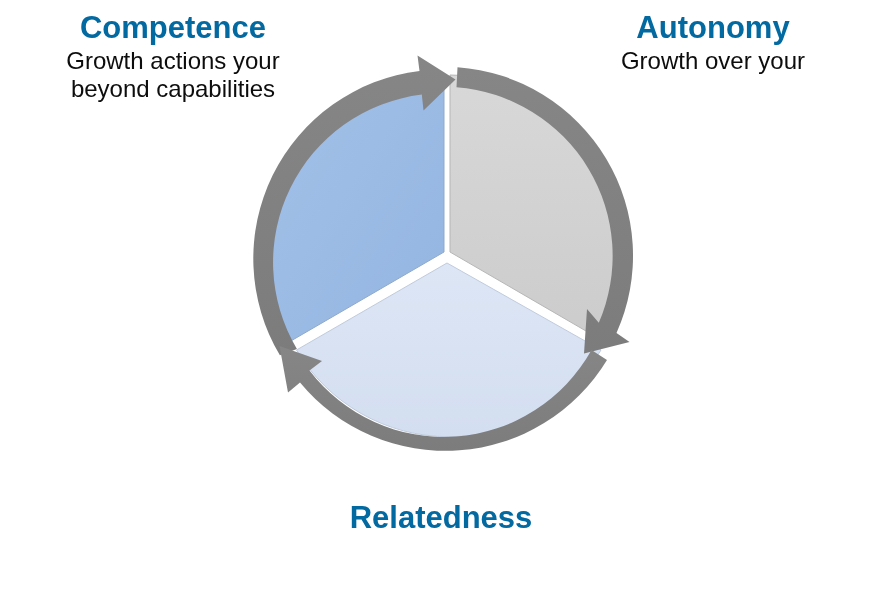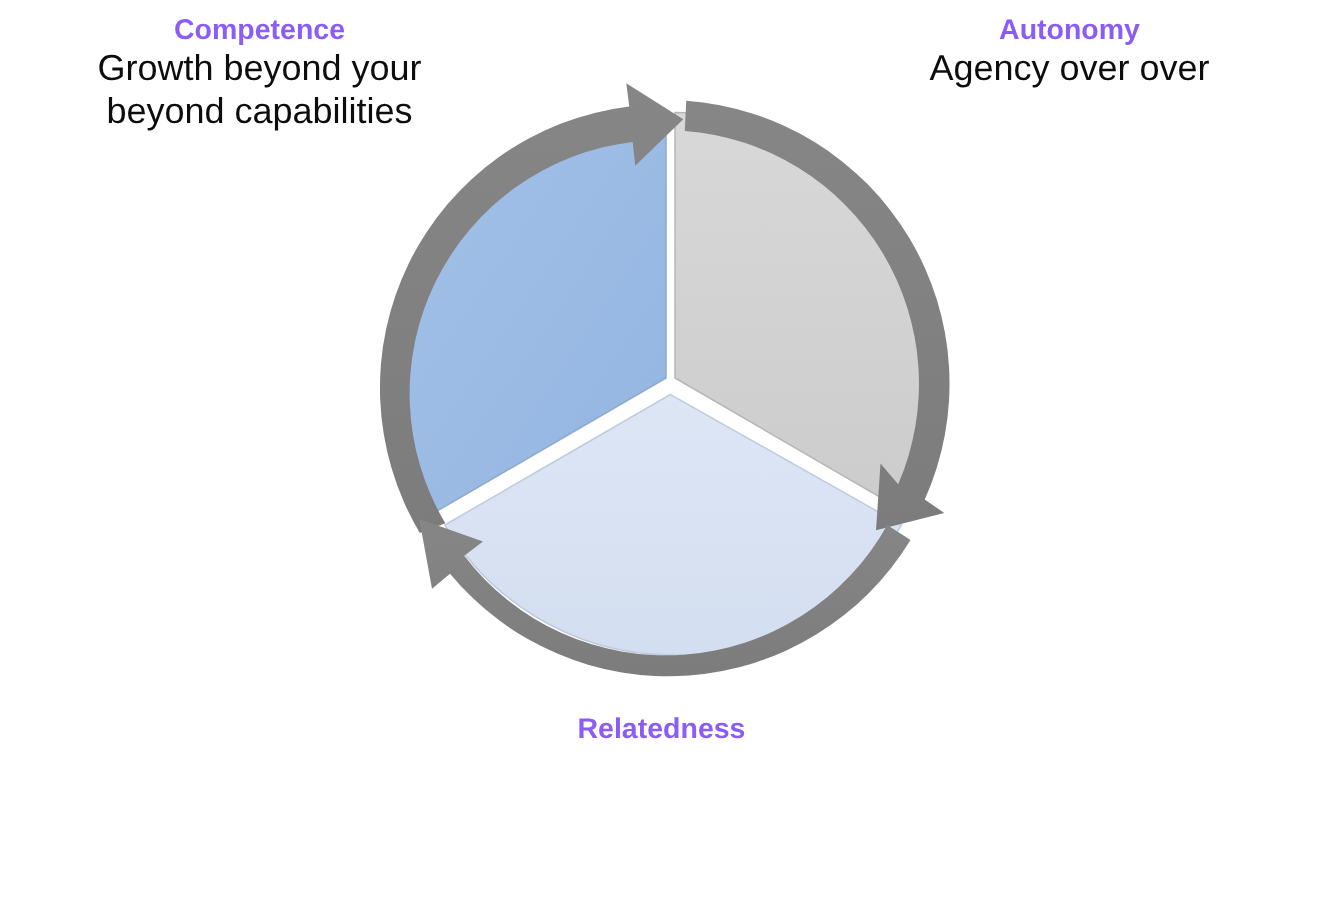--- a/index.html
+++ b/index.html
@@ -19,23 +19,23 @@
     height: 602px;
   }
 
   
   .label-block {
     position: absolute;
     text-align: center;
     line-height: 1.18;
   }
   .label-title {
-    font-size: 19px;
+    font-size: 31px;
     font-weight: bold;
-    color: #8b5cf6;
+    color: #0369a1;
     display: block;
     white-space: nowrap;
   }
   .label-desc {
     font-size: 24px;
     font-weight: normal;
     color: #0d0d0d;
     display: block;
   }
   .label-desc .dl {
@@ -48,21 +48,21 @@
     top: 10px;
     width: 330px;
   }
   #label-autonomy {
     left: 552px;
     top: 10px;
     width: 322px;
   }
   #label-relatedness {
     left: 286px;
-    top: 476px;
+    top: 500px;
     width: 310px;
   }
 
   
   #cycle-svg {
     position: absolute;
     left: 0;
     top: 0;
     width: 882px;
     height: 602px;
@@ -146,29 +146,29 @@
                L 309.5 370.5
                A 169 169 0 0 0 591.5 350.0
                Z" fill="url(#gradRing)"></path>
     </g>
 
   </svg>
 
   <div class="label-block" id="label-competence">
     <span class="label-title">Competence</span>
     <span class="label-desc">
-      <span class="dl">Growth beyond your</span>
+      <span class="dl">Growth actions your</span>
       <span class="dl">beyond capabilities</span>
     </span>
   </div>
 
   <div class="label-block" id="label-autonomy">
     <span class="label-title">Autonomy</span>
     <span class="label-desc">
-      <span class="dl">Agency over over</span>
+      <span class="dl">Growth over your</span>
     </span>
   </div>
 
   <div class="label-block" id="label-relatedness">
     <span class="label-title">Relatedness</span>
     <span class="label-desc">
     </span>
   </div>
 
 </div>

